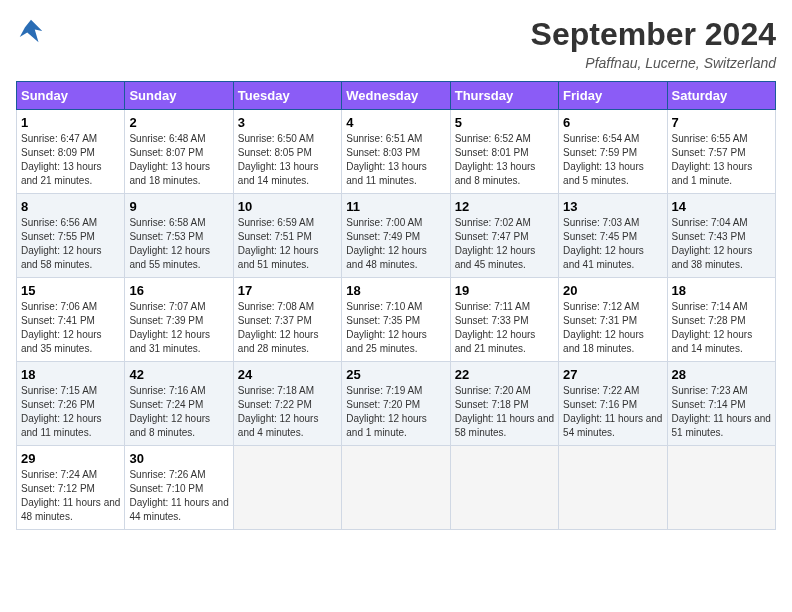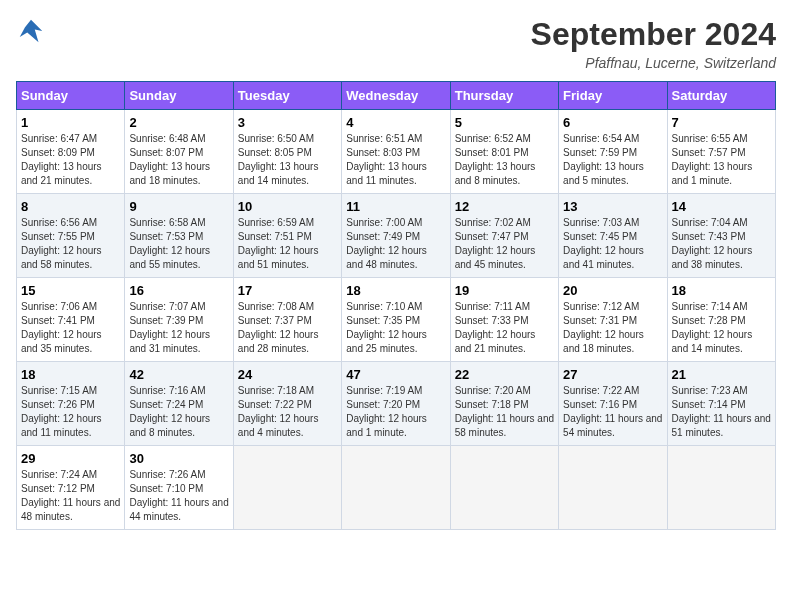--- a/index.html
+++ b/index.html
@@ -311,21 +311,21 @@
       </td>
         <td>
         <span class="day-num">24</span>
         <div class="day-info">
           Sunrise: 7:18 AM<br>
           Sunset: 7:22 PM<br>
           Daylight: 12 hours and 4 minutes.
         </div>
       </td>
         <td>
-        <span class="day-num">47</span>
+        <span class="day-num">25</span>
         <div class="day-info">
           Sunrise: 7:19 AM<br>
           Sunset: 7:20 PM<br>
           Daylight: 12 hours and 1 minute.
         </div>
       </td>
         <td>
         <span class="day-num">22</span>
         <div class="day-info">
           Sunrise: 7:20 AM<br>
@@ -335,21 +335,21 @@
       </td>
         <td>
         <span class="day-num">27</span>
         <div class="day-info">
           Sunrise: 7:22 AM<br>
           Sunset: 7:16 PM<br>
           Daylight: 11 hours and 54 minutes.
         </div>
       </td>
         <td>
-        <span class="day-num">21</span>
+        <span class="day-num">28</span>
         <div class="day-info">
           Sunrise: 7:23 AM<br>
           Sunset: 7:14 PM<br>
           Daylight: 11 hours and 51 minutes.
         </div>
       </td>
       </tr>
       <tr>
         <td>
         <span class="day-num">29</span>

